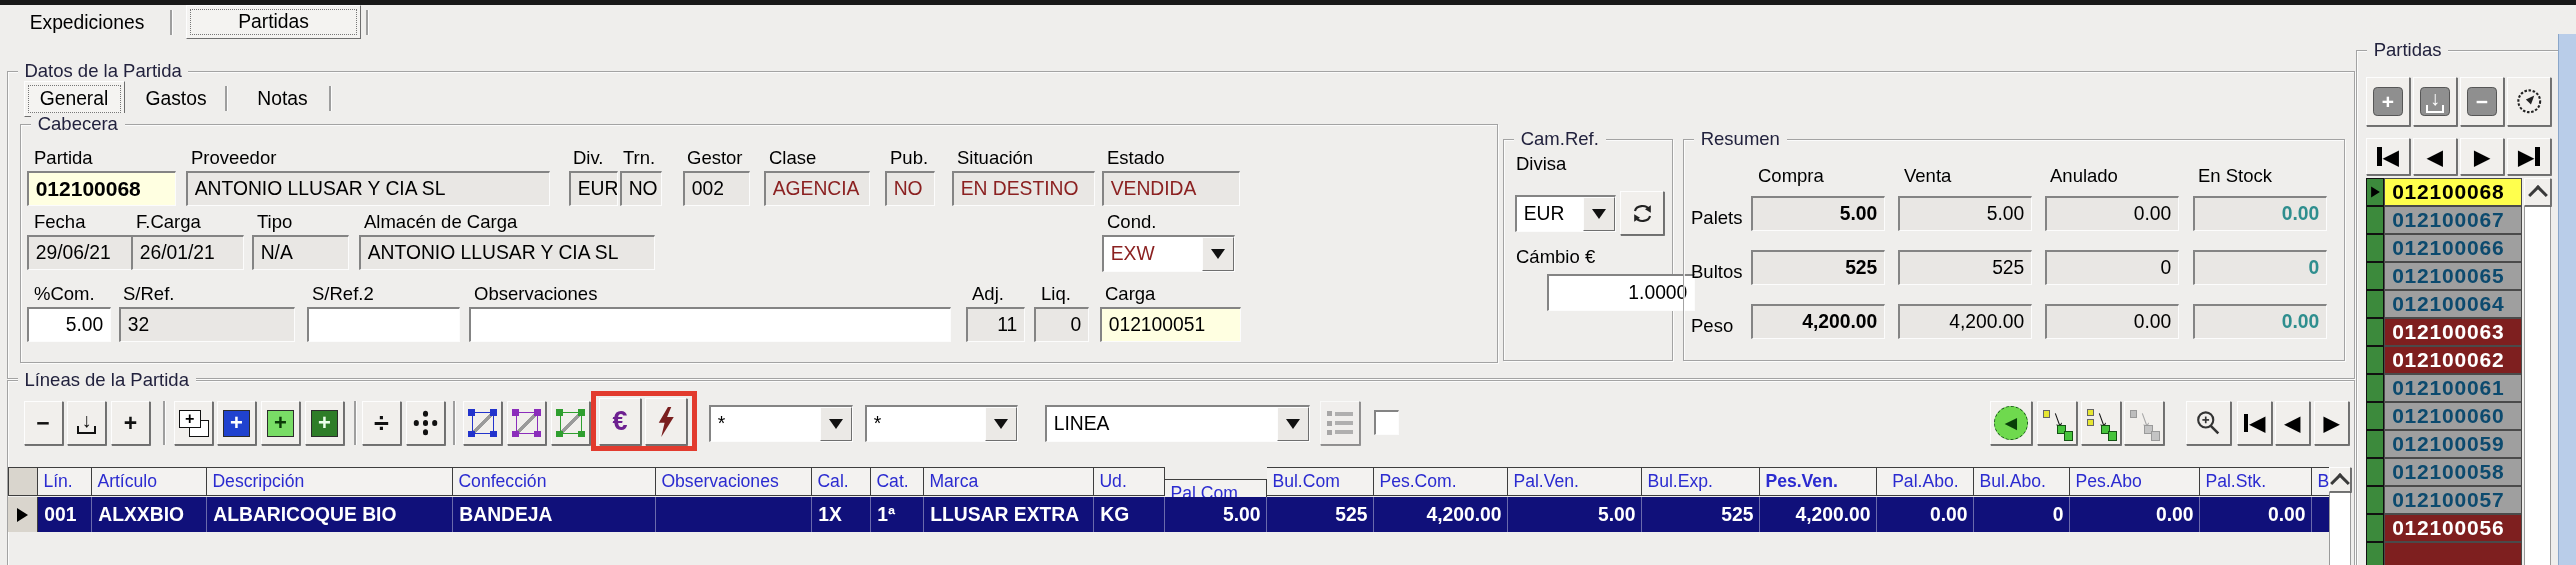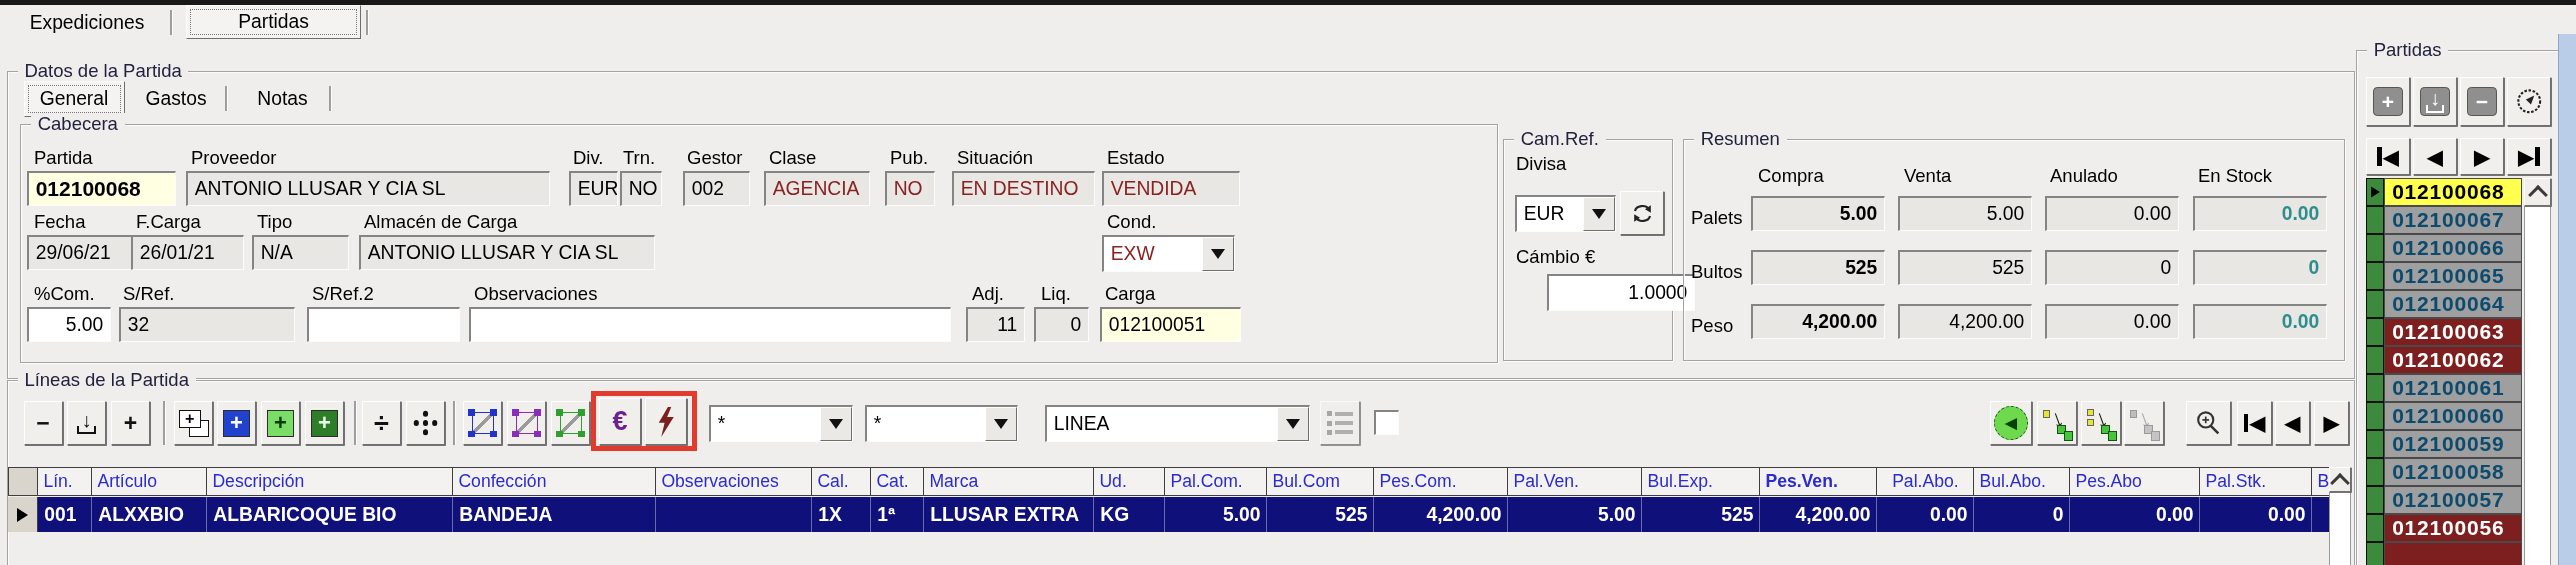--- a/index.html
+++ b/index.html
@@ -373,21 +373,21 @@
       <div class="gh sel" style="width: 30px;"></div>
       <div class="gh" style="width: 54px;">Lín.</div>
       <div class="gh" style="width: 115px;">Artículo</div>
       <div class="gh" style="width: 246px;">Descripción</div>
       <div class="gh" style="width: 203px;">Confección</div>
       <div class="gh" style="width: 156px;">Observaciones</div>
       <div class="gh" style="width: 59px;">Cal.</div>
       <div class="gh" style="width: 53px;">Cat.</div>
       <div class="gh" style="width: 170px;">Marca</div>
       <div class="gh" style="width: 71px;">Ud.</div>
-      <div class="gh" style="width: 102px;">Pal.Com.</div>
+      <div class="gh" style="width: 102px; margin-top: 12px;">Pal.Com.</div>
       <div class="gh" style="width: 107px;">Bul.Com</div>
       <div class="gh" style="width: 134px;">Pes.Com.</div>
       <div class="gh" style="width: 134px;">Pal.Ven.</div>
       <div class="gh" style="width: 118px;">Bul.Exp.</div>
       <div class="gh" style="width: 117px; font-weight: bold;">Pes.Ven.</div>
       <div class="gh" style="width: 97px; text-align: center;">Pal.Abo.</div>
       <div class="gh" style="width: 96px;">Bul.Abo.</div>
       <div class="gh" style="width: 130px;">Pes.Abo</div>
       <div class="gh" style="width: 112px;">Pal.Stk.</div>
       <div class="gh" style="width: 18.5px;">Bu</div>

